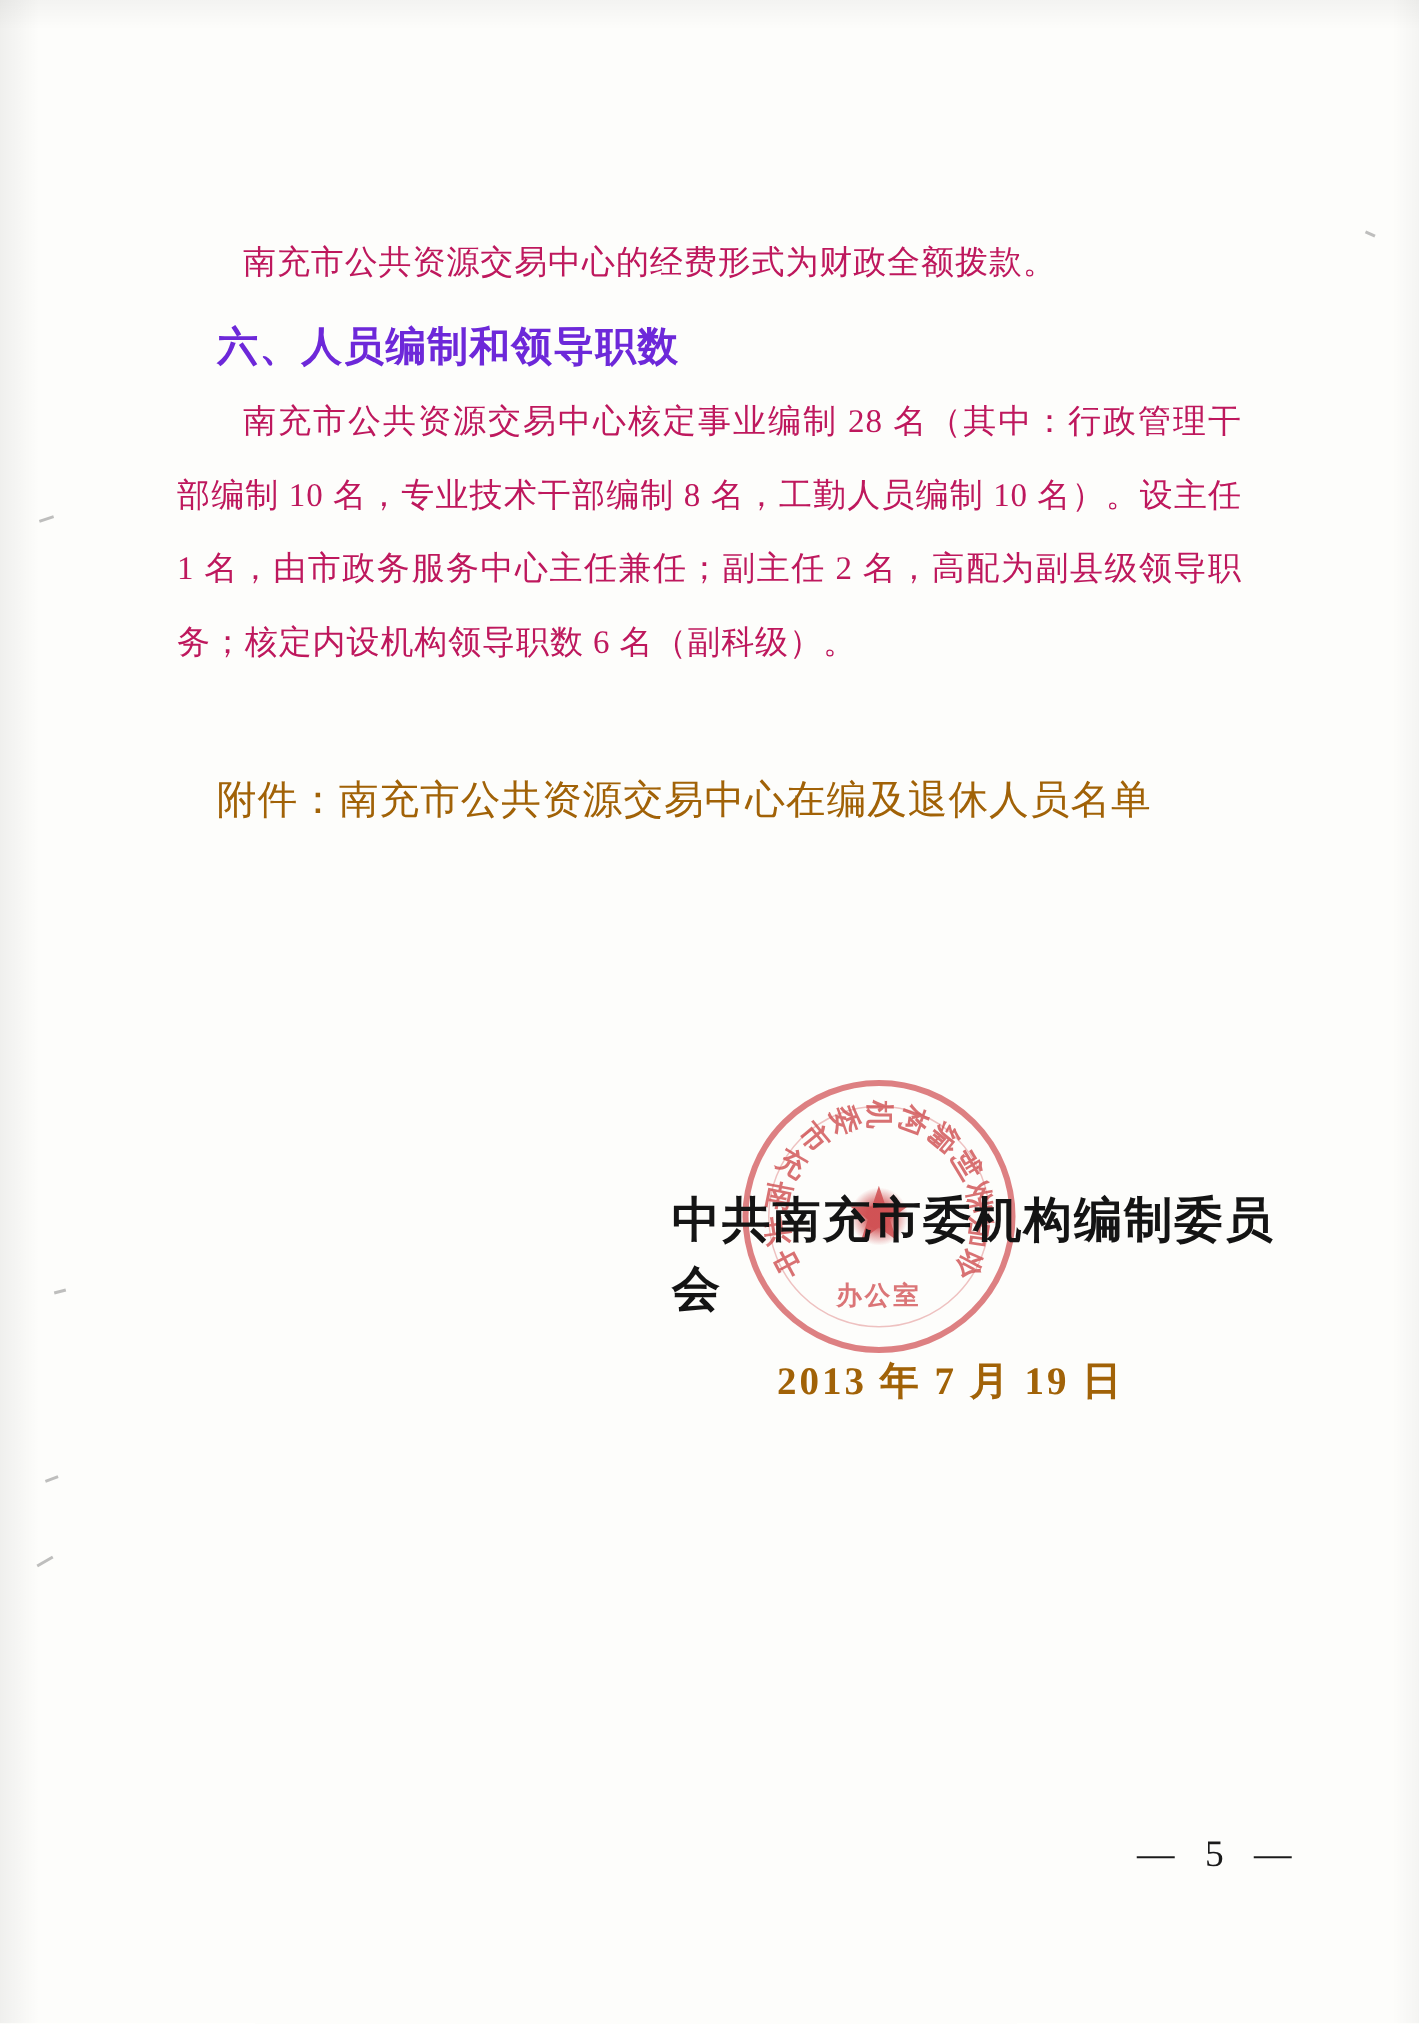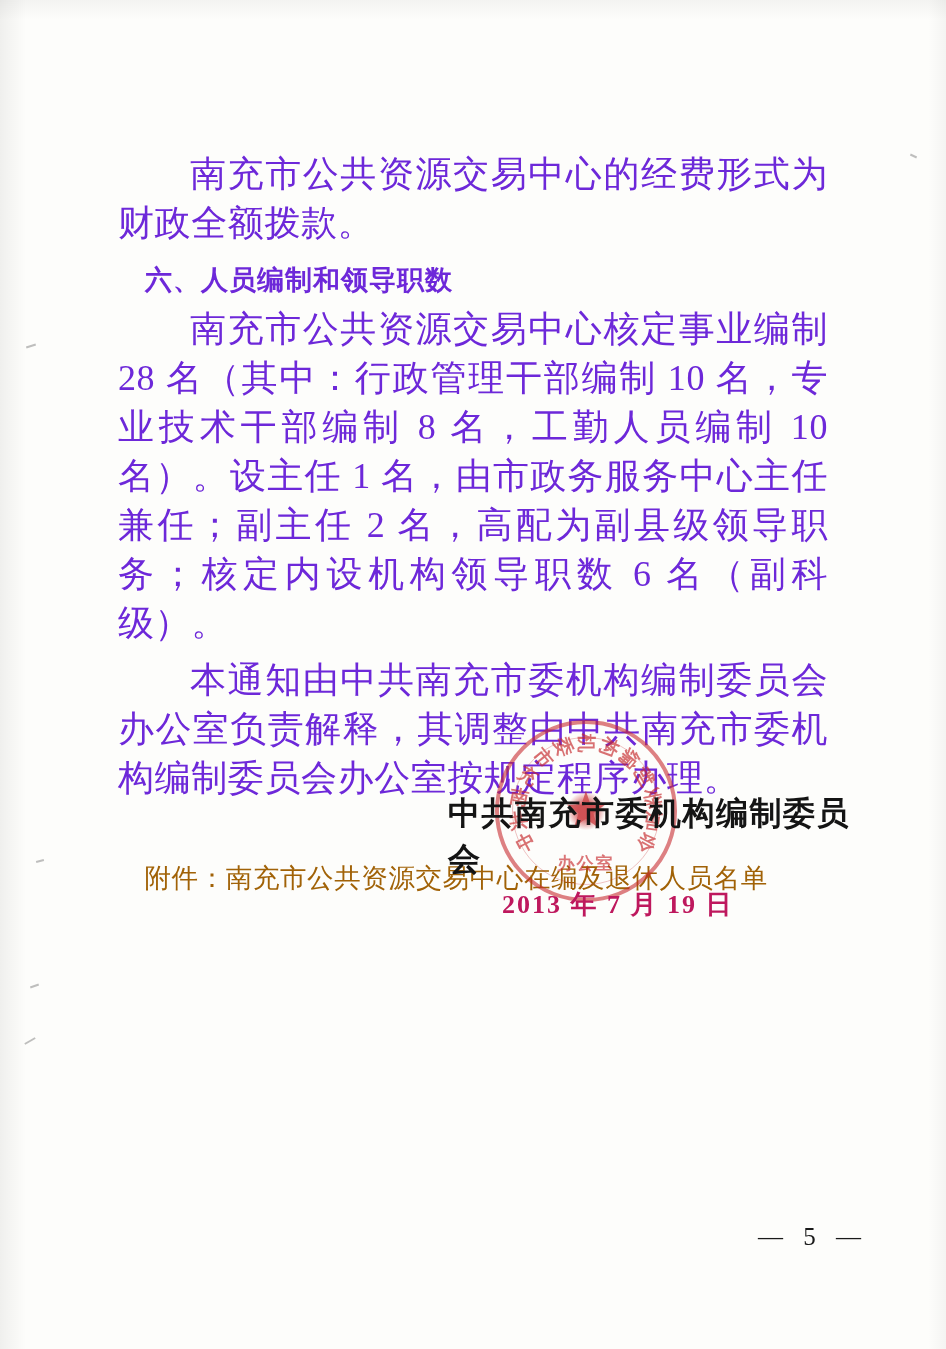--- a/index.html
+++ b/index.html
@@ -41,27 +41,27 @@
   }
 
   .body-text {
     position: absolute;
     left: 118px;
     top: 150px;
     width: 710px;
   }
 
   .para {
-    font-size: 36px;
+    font-size: 22px;
     line-height: 49px;
     letter-spacing: 0.6px;
     text-align: justify;
     text-justify: inter-ideograph;
     margin: 0 0 2px 0;
-    color: #6d28d9;
+    color: #be185d;
     font-family: "Liberation Serif", "DejaVu Serif", serif;
   }
   .para.indent {
     text-indent: 2em;
   }
   .heading {
     font-size: 27px;
     line-height: 49px;
     letter-spacing: 1px;
     margin: 0;
@@ -97,23 +97,23 @@
     color: #141414;
     font-weight: bold;
     font-family: "Liberation Serif", "DejaVu Serif", serif;
     margin: 0;
     padding-left: 28px;
   }
   .sig-date {
     font-size: 26px;
     line-height: 46px;
     letter-spacing: 2px;
-    color: #be185d;
-    font-weight: bold;
-    margin: 0;
+    color: #a16207;
+    font-weight: bold;
+    margin: 16px;
     padding-left: 82px;
   }
 
   
   .seal {
     position: absolute;
     left: 495px;
     top: 720px;
     width: 182px;
     height: 182px;
@@ -220,21 +220,20 @@
 
     <div class="gap-sm"></div>
 
     <p class="heading">六、人员编制和领导职数</p>
 
     <p class="para indent">南充市公共资源交易中心核定事业编制 28 名（其中：行政管理干部编制 10 名，专业技术干部编制 8 名，工勤人员编制 10 名）。设主任 1 名，由市政务服务中心主任兼任；副主任 2 名，高配为副县级领导职务；核定内设机构领导职数 6 名（副科级）。</p>
 
     <div class="gap-sm"></div>
 
 
-    <p class="para indent">本通知由中共南充市委机构编制委员会办公室负责解释，其调整由中共南充市委机构编制委员会办公室按规定程序办理。</p>
 
     <div class="gap-sm"></div>
 
 
     <div class="gap-lg"></div>
 
     <p class="attachment">附件：南充市公共资源交易中心在编及退休人员名单</p>
 
   </div>
 

